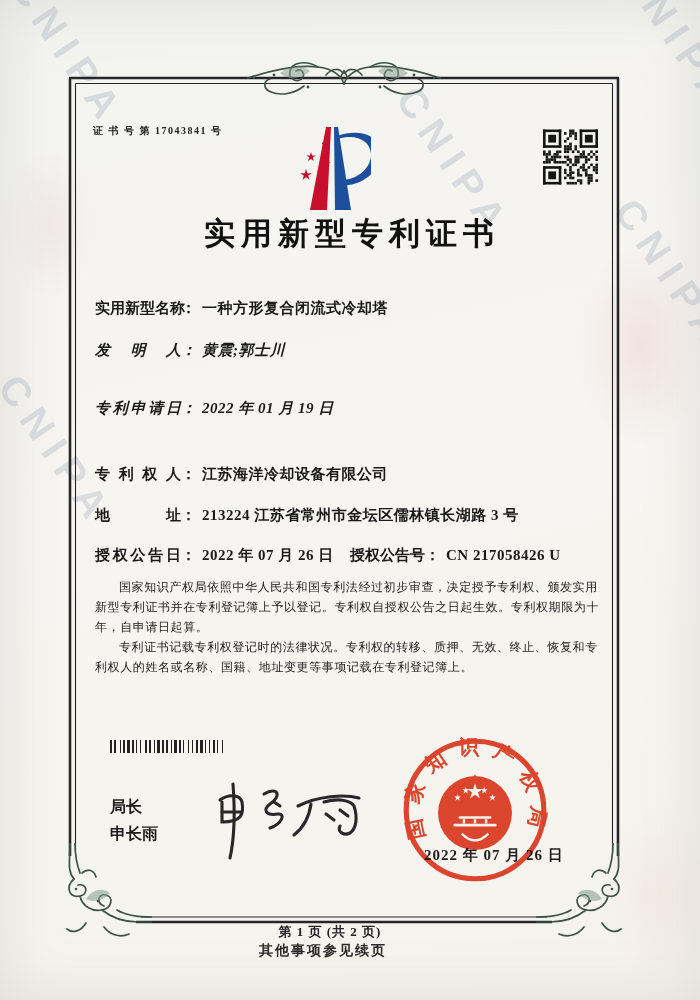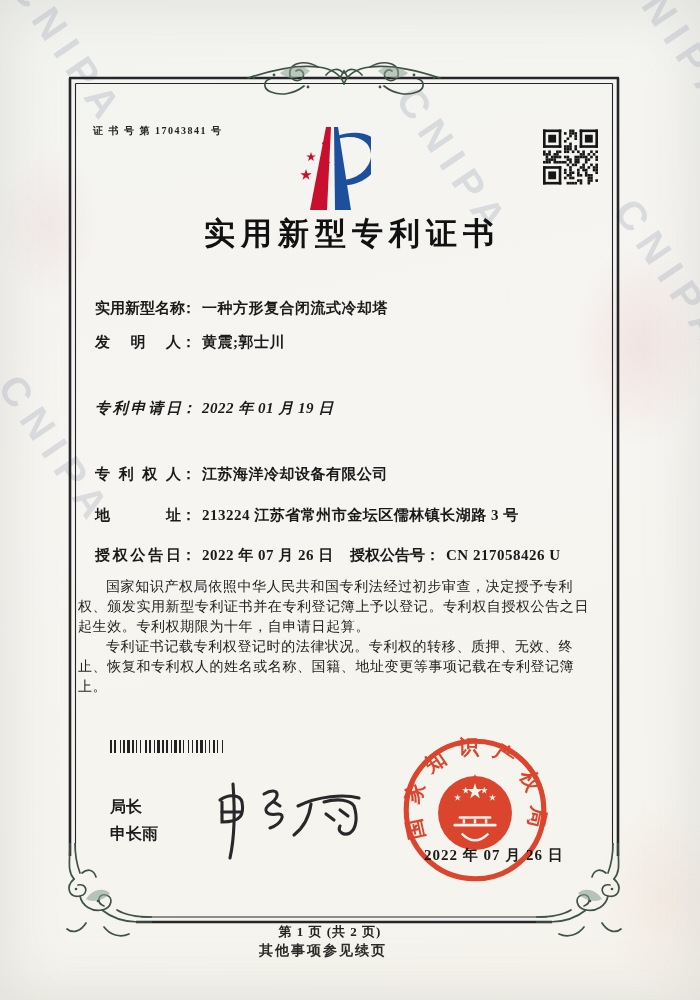--- a/index.html
+++ b/index.html
@@ -24,21 +24,21 @@
          font-weight:700;color:#111;letter-spacing:6px;padding-left:8px;}
   
   .row{position:absolute;left:95px;width:520px;font-size:15px;color:#1a1a1a;
        font-weight:600;white-space:nowrap;}
   .lab{display:inline-block;width:86px;text-align:justify;text-align-last:justify;
        vertical-align:top;}
   .colon{display:inline-block;margin-right:6px;}
   .val{letter-spacing:.5px;}
   .grant2{position:absolute;left:255px;top:0;}
   
-  .bodytext{left:78px;top:577px;width:512px;font-size:14px;line-height:20px;
+  .bodytext{left:95px;top:577px;width:512px;font-size:12px;line-height:20px;
             color:#222;letter-spacing:.6px;}
   .bodytext p{margin:0;text-indent:2em;}
   
   .signoff{left:110px;top:793px;font-size:16px;font-weight:600;color:#1c1c1c;
            font-family:Liberation Serif, serif;line-height:27px;}
   
   .sealdate{left:424px;top:846px;font-size:15px;font-weight:700;color:#1c1c1c;
             letter-spacing:1px;z-index:2;}
   .sealbox{left:398px;top:733px;z-index:3;mix-blend-mode:multiply;opacity:.93;}
   
@@ -272,21 +272,21 @@
       <rect x="0" y="14" width="1" height="7" fill="#161616"></rect>
       <rect x="6" y="14" width="1" height="7" fill="#161616"></rect>
       <rect x="2" y="16" width="3" height="3" fill="#161616"></rect>
     </svg>
 
   <div class="abs title">实用新型专利证书</div>
 
   <div class="row" style="top:299px;">
     <span class="lab">实用新型名称</span><span class="colon">：</span><span class="val">一种方形复合闭流式冷却塔</span>
   </div>
-  <div class="row" style="top:333px;">
+  <div class="row" style="top:341px;font-style:italic;">
     <span class="lab">发明人</span><span class="colon">：</span><span class="val">黄震;郭士川</span>
   </div>
   <div class="row" style="top:399px;font-style:italic;">
     <span class="lab">专利申请日</span><span class="colon">：</span><span class="val">2022 年 01 月 19 日</span>
   </div>
   <div class="row" style="top:465px;">
     <span class="lab">专利权人</span><span class="colon">：</span><span class="val">江苏海洋冷却设备有限公司</span>
   </div>
   <div class="row" style="top:506px;">
     <span class="lab">地址</span><span class="colon">：</span><span class="val">213224 江苏省常州市金坛区儒林镇长湖路 3 号</span>

